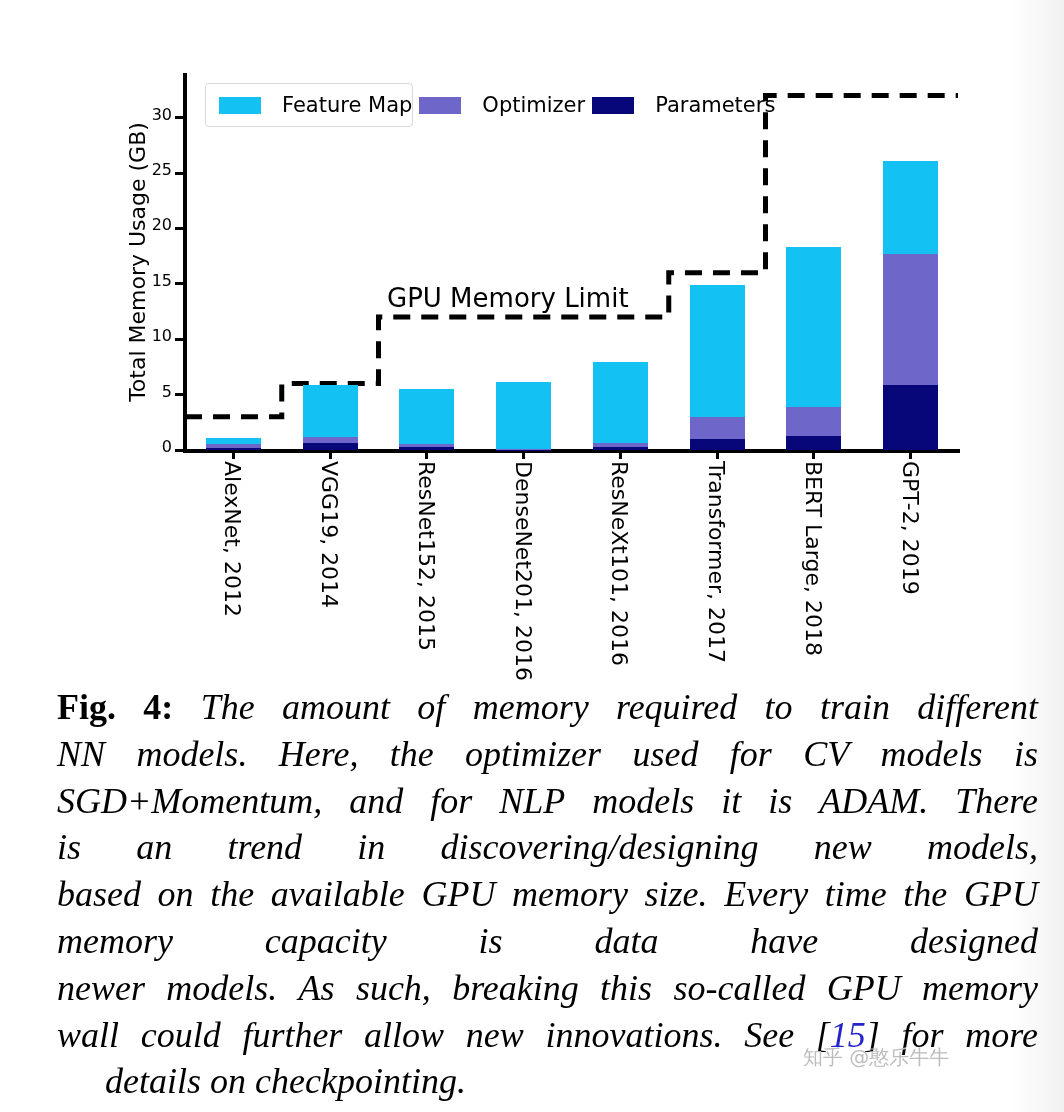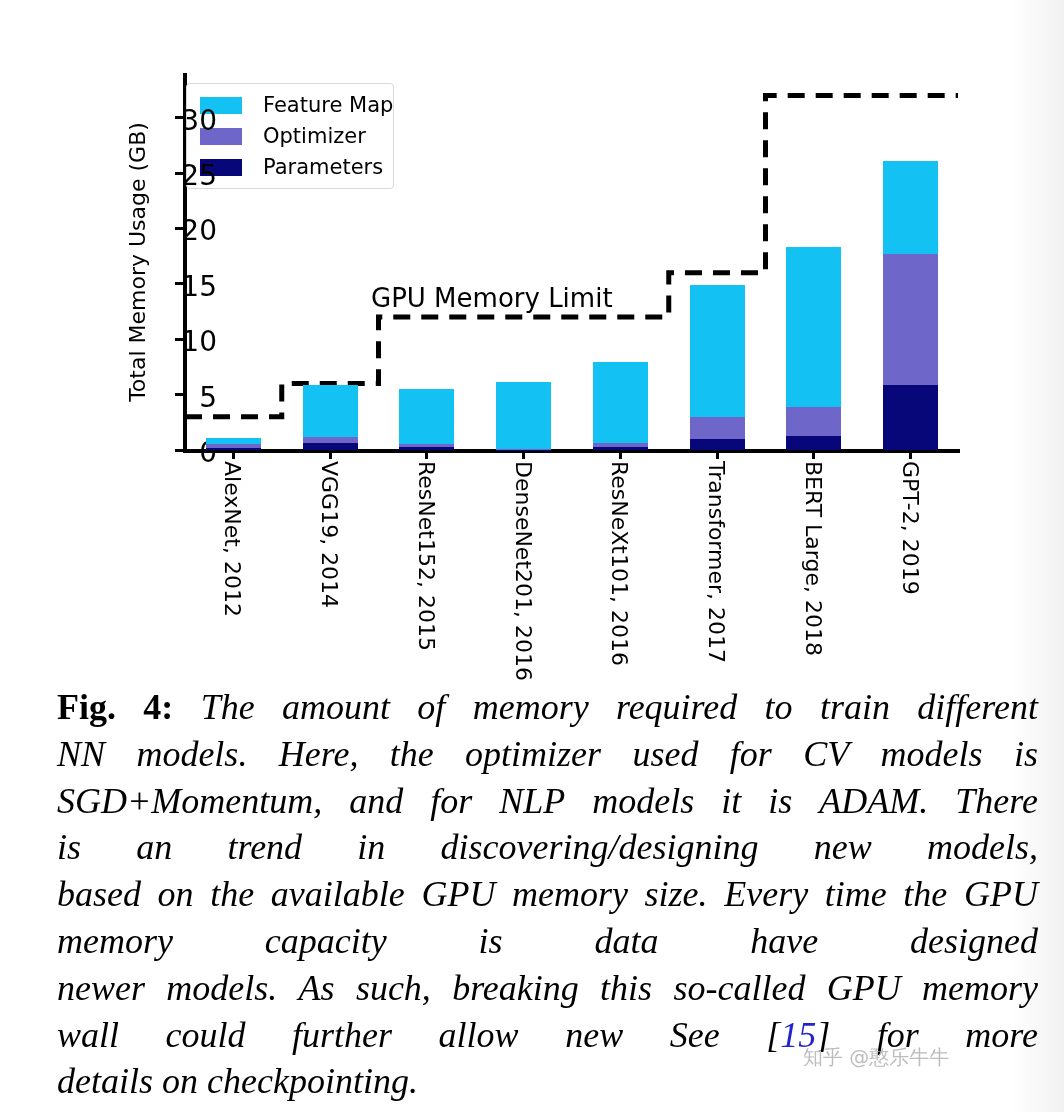--- a/index.html
+++ b/index.html
@@ -3,41 +3,41 @@
 <meta charset="utf-8">
 <style>
   html,body{margin:0;padding:0;background:#ffffff;}
   .page{position:relative;width:1064px;height:1112px;background:#ffffff;overflow:hidden;
         font-family:"DejaVu Sans",sans-serif;}
   .edge-shade{position:absolute;top:0;right:0;width:54px;height:100%;
         background:linear-gradient(to right,rgba(0,0,0,0),rgba(0,0,0,0.055));pointer-events:none;}
   
   #chart{position:absolute;left:0;top:0;width:1064px;height:690px;}
   .spine{position:absolute;background:#000;}
-  .ytick-label{position:absolute;left:0;width:172px;text-align:right;font-size:28px;color:#000;line-height:1;margin-left:45px;}
+  .ytick-label{position:absolute;left:0;width:172px;text-align:right;font-size:16px;color:#000;line-height:1;}
   .ytick-mark{position:absolute;width:9px;height:3px;background:#000;}
   .xtick-mark{position:absolute;width:3px;height:7px;background:#000;}
   .bar-seg{position:absolute;}
   .xlabel{position:absolute;writing-mode:vertical-rl;font-size:22px;color:#000;white-space:nowrap;line-height:1;}
   .ylabel{position:absolute;left:137px;top:262px;transform:translate(-50%,-50%) rotate(-90deg);
           font-size:22px;color:#000;white-space:nowrap;}
-  .annotation{position:absolute;left:371px;top:283px;font-size:26px;color:#000;white-space:nowrap;}
+  .annotation{position:absolute;left:387px;top:283px;font-size:26px;color:#000;white-space:nowrap;}
   #limit-svg{position:absolute;left:0;top:0;}
   
-  .legend{position:absolute;left:186px;top:83px;width:208px;box-sizing:border-box;
+  .legend{position:absolute;left:205px;top:83px;width:208px;box-sizing:border-box;
           background:rgba(255,255,255,0.92);border:1.5px solid #d9d9d9;border-radius:4px;
-          padding:9px 12px 9px 13px;display:flex;flex-direction:column;gap:7px;}
+          padding:9px 12px 9px 13px;display:flex;gap:7px;}
   .legend-item{display:flex;align-items:center;}
   .legend-swatch{width:42px;height:17px;margin-right:21px;flex:0 0 auto;}
   .legend-label{font-size:21px;color:#000;white-space:nowrap;}
   
   #caption{position:absolute;left:57px;top:686px;width:981px;
            font-family:"Liberation Serif",serif;font-style:italic;font-size:36px;color:#000;}
   .cap-line{display:flex;justify-content:space-between;height:46.8px;align-items:baseline;white-space:nowrap;}
-  .cap-line.last{display:block;}
+  .cap-line.last{display:block;margin-left:48px;}
   .cap-line.last span{margin-right:9px;}
   .fig-label{font-style:normal;font-weight:bold;}
   .cite-num{font-style:italic;}
   
   .watermark{position:absolute;left:803px;top:1044px;width:250px;font-size:20px;color:#bdbdbd;
              font-family:"DejaVu Sans",sans-serif;white-space:nowrap;}
 </style>
 </head>
 <body>
 
@@ -197,20 +197,21 @@
         <span>so-called</span>
         <span>GPU</span>
         <span>memory</span>
       </div>
       <div class="cap-line">
         <span>wall</span>
         <span>could</span>
         <span>further</span>
         <span>allow</span>
         <span>new</span>
+        <span>innovations.</span>
         <span>See</span>
         <span>[<span class="cite-num" style="color: rgb(36, 36, 205);">15</span>]</span>
         <span>for</span>
         <span>more</span>
       </div>
       <div class="cap-line last"><span>details</span><span>on</span><span>checkpointing.</span></div>
     </div>
 
   <div class="watermark">知乎 @憨乐牛牛</div>
 

